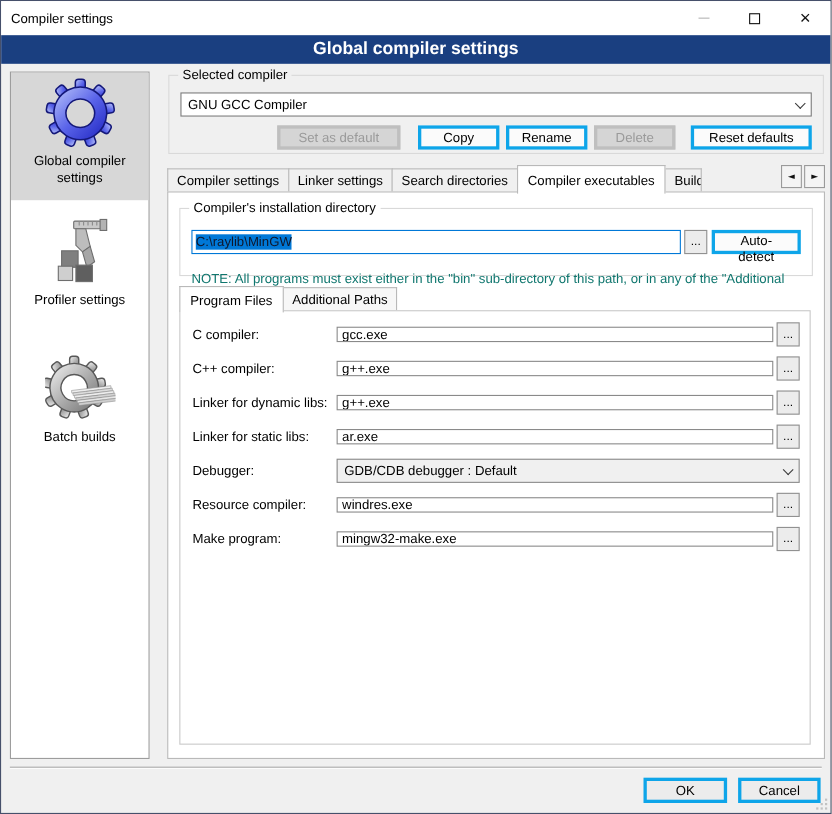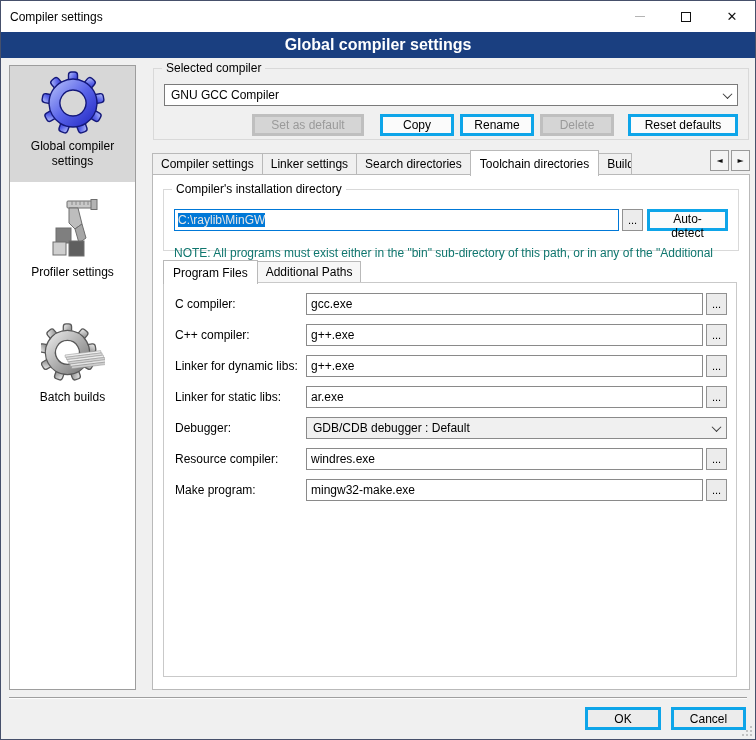--- a/index.html
+++ b/index.html
@@ -72,38 +72,38 @@
                display:flex; align-items:center; justify-content:center; cursor:default; }
 
   
   .tabpanel { position:absolute; top:109px; left:0; right:0; bottom:0;
               background:#fff; border:1px solid #b9b9b9; z-index:1; }
 
   .group2 { top:14px; left:10px; right:10px; height:62px; }
   .dir-row { position:absolute; top:19px; left:10px; right:10px; height:22px; display:flex; }
   .pathbox { flex:1; border:1px solid #0078d7; background:#fff; display:flex; align-items:center;
              padding:0 3px; overflow:hidden; cursor:text; }
-  .pathbox .sel { background:#0078d7; color:#e5e5e5; white-space:pre; }
+  .pathbox .sel { background:#0078d7; color:#0f172a; white-space:pre; }
   .browse { width:21px; height:22px; background:#ececec; border:1px solid #919191; font-size:11px;
             line-height:1; padding:0; cursor:default; flex-shrink:0; }
   .dir-row .browse { margin-left:3px; }
   .dir-row .autodetect { width:81px; margin-left:4px; flex-shrink:0; }
   .note { position:absolute; top:56px; left:10px; right:2px; color:#0f766e;
           white-space:nowrap; overflow:hidden; }
 
   
   .subtabs { position:absolute; top:84px; left:10px; right:12px; height:24px; display:flex; align-items:flex-end; }
   .subtabs .tab { background:#f7f7f7; }
   .subtabs .tab.active { background:#fff; padding:5px 9px 4px; margin-bottom:-1px; }
   .subpanel { position:absolute; top:107px; left:10px; right:12px; bottom:12px;
               background:#fff; border:1px solid #c9c9c9; }
 
   .frow { position:absolute; left:11px; right:9px; height:22px; display:flex; align-items:center; }
   .flabel { width:131px; flex-shrink:0; }
-  .textbox { flex:1; height:22px; border:1px solid #8a8a8a; background:#fff; padding:0 4px;
+  .textbox { flex:1; height:14px; border:1px solid #8a8a8a; background:#fff; padding:0 4px;
              font-family:"Liberation Sans",sans-serif; font-size:12px; }
   .frow .browse { margin-left:3px; }
   .frow .combo { flex:1; background:#f0f0f0; border-color:#8a8a8a; }
 
   
   .footer-line { position:absolute; left:8px; right:8px; bottom:40px; height:2px;
                  border-top:1px solid #9f9f9f; border-bottom:1px solid #fdfdfd; }
   .ok-btn { position:absolute; width:76px; height:23px; right:94px; bottom:9px; background:#ececec; }
   .cancel-btn { position:absolute; width:75px; height:23px; right:9px; bottom:9px; background:#ececec; }
   .grip { position:absolute; right:2px; bottom:2px; width:12px; height:12px; cursor:nwse-resize; }
@@ -220,21 +220,21 @@
         <button class="btn w-ren">Rename</button>
         <button class="btn disabled w-del">Delete</button>
         <button class="btn w-reset">Reset defaults</button>
       </div>
     </div>
 
     <div class="tabs">
       <div class="tab">Compiler settings</div>
       <div class="tab">Linker settings</div>
       <div class="tab">Search directories</div>
-      <div class="tab active">Toolchain directories</div>
+      <div class="tab active">Compiler executables</div>
       <div class="tab clipped">Build</div>
       <div class="tab-arrows">
         <div class="arrow-btn">
             <span>◄</span>
           </div>
         <div class="arrow-btn">
             <span>►</span>
           </div>
       </div>
     </div>

